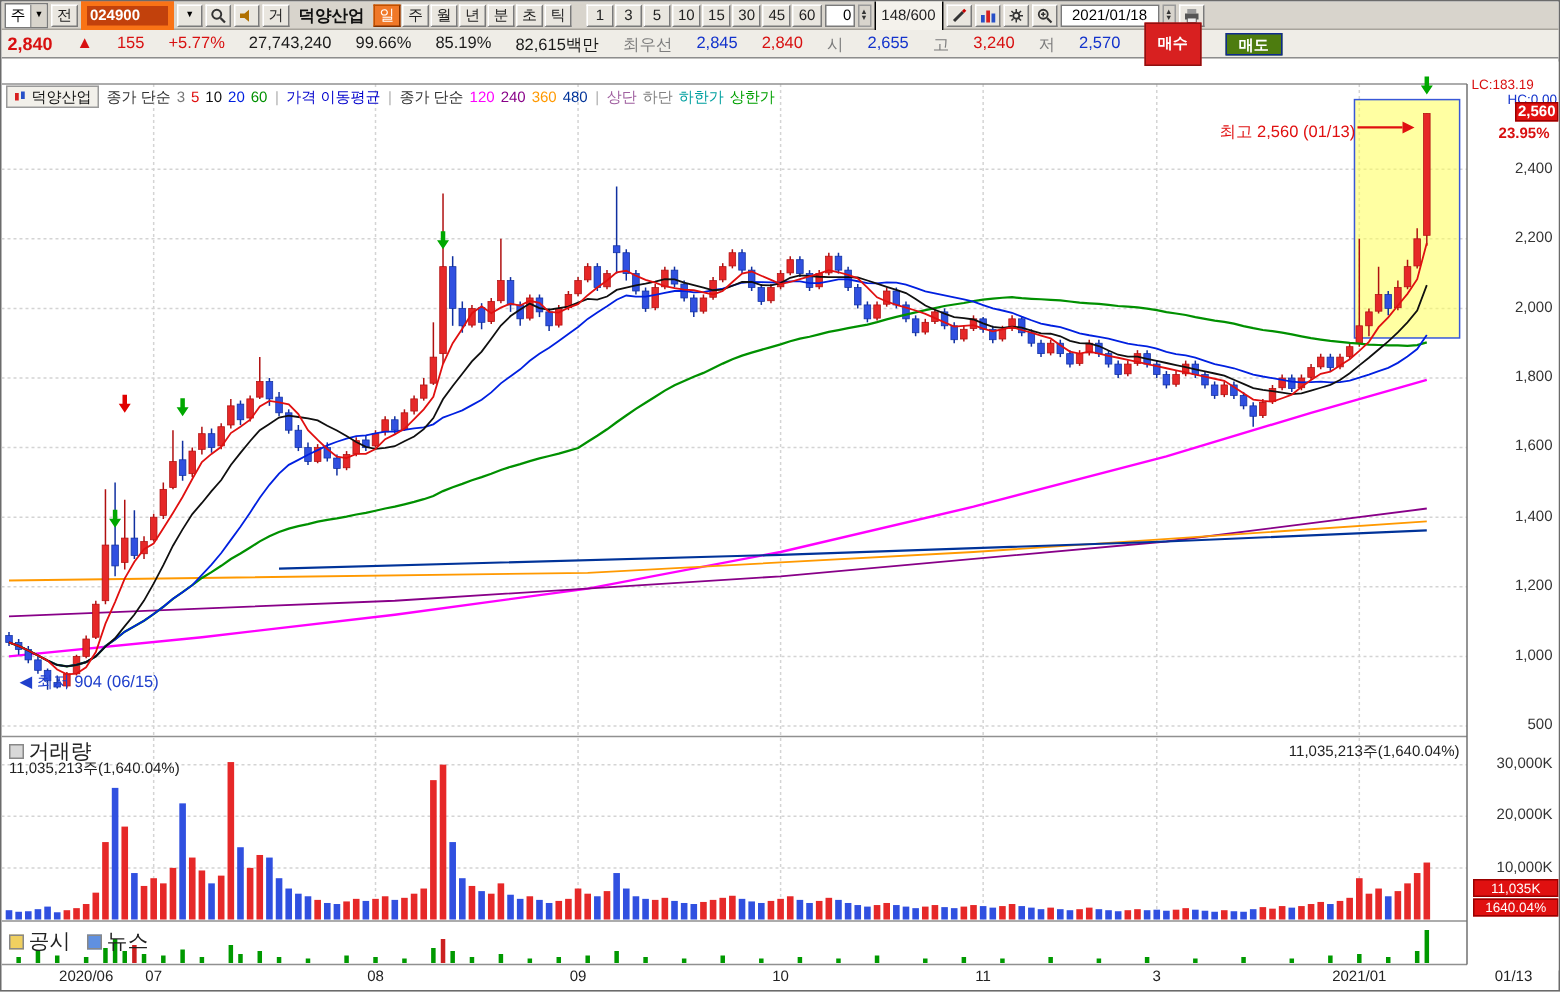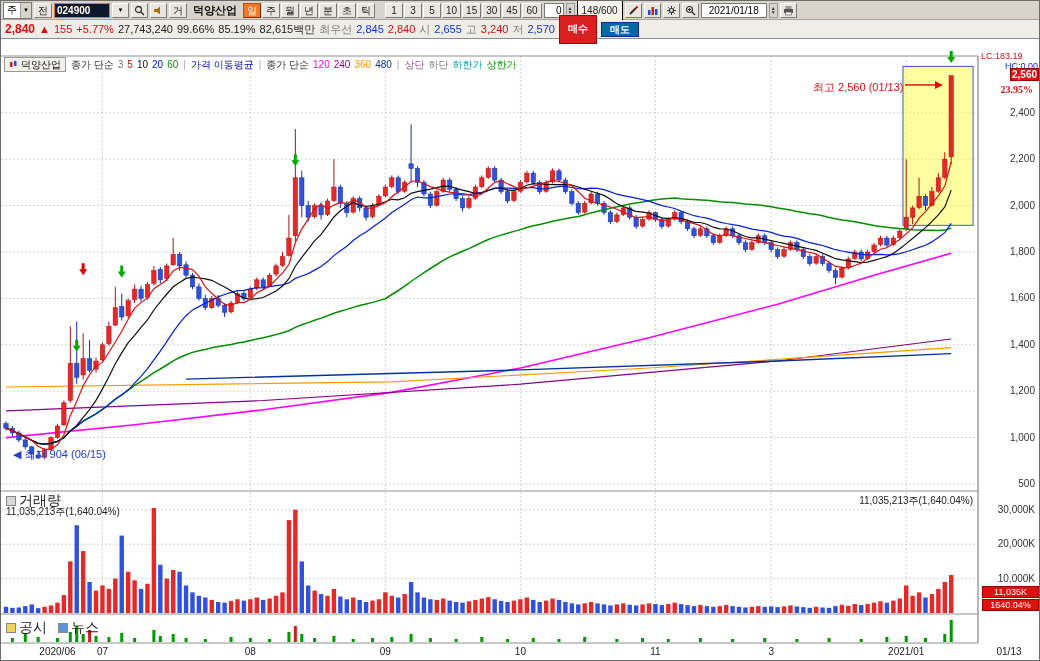--- a/index.html
+++ b/index.html
@@ -3,49 +3,49 @@
 <meta charset="utf-8">
 <style>
   html,body{margin:0;padding:0;background:#888;}
   #app{position:relative;width:1040px;height:661px;background:#ffffff;
        font-family:"Liberation Sans","DejaVu Sans",sans-serif;font-size:11px;
        overflow:hidden;border:1px solid #6b6b6b;box-sizing:border-box;}
   
   .tb1{position:absolute;left:0;top:0;width:1040px;height:19px;background:#d8d4cc;
        border-bottom:1px solid #a8a49c;display:flex;align-items:center;gap:2px;padding:0 2px;box-sizing:border-box;}
   .tb2{position:absolute;left:0;top:19px;width:1040px;height:19px;background:#efede7;
-       border-bottom:1px solid #8d8d8d;display:flex;align-items:center;gap:4px;padding:0 4px;box-sizing:border-box;}
+       border-bottom:1px solid #8d8d8d;display:flex;align-items:center;gap:16px;padding:0 4px;box-sizing:border-box;}
   .tbtn{height:15px;min-width:18px;padding:0 3px;font-size:10px;line-height:13px;
         background:#e9e6df;border:1px solid;border-color:#ffffff #7a7a7a #7a7a7a #ffffff;
         color:#222;cursor:default;font-family:inherit;}
   .tbtn.active{background:#f07828;color:#fff;border-color:#c05000 #803000 #803000 #c05000;}
   .ibtn{height:15px;width:17px;padding:0;background:#e9e6df;border:1px solid;
         border-color:#ffffff #7a7a7a #7a7a7a #ffffff;display:inline-flex;align-items:center;justify-content:center;}
   .combo{height:15px;background:#fff;border:1px solid #7a7a7a;display:inline-flex;align-items:center;
          padding-left:3px;font-size:10px;}
   .combo .arr{font-size:6px;background:#d8d4cc;border-left:1px solid #9a9a9a;height:100%;
               display:inline-flex;align-items:center;padding:0 2px;margin-left:3px;}
-  .code{width:50px;height:13px;border:1px solid #f97316;background:#0f172a;color:#fff;
+  .code{width:50px;height:13px;border:4px solid #f97316;background:#c2410c;color:#fff;
         font-weight:bold;font-size:10px;padding:0 2px;font-family:inherit;}
   .numin{width:16px;height:13px;border:1px solid #7a7a7a;background:#fff;font-size:10px;
          text-align:right;padding:0 1px;font-family:inherit;}
   .datein{width:62px;height:13px;border:1px solid #7a7a7a;background:#fff;font-size:10px;
           text-align:center;padding:0 1px;font-family:inherit;}
   .spin2{display:inline-flex;flex-direction:column;justify-content:center;line-height:4px;
          font-size:5px;color:#333;background:#d8d4cc;border:1px solid #9a9a9a;height:13px;padding:0 1px;}
   .countbox{height:13px;background:#f4f2ec;border:1px solid #000000;font-size:10px;
             padding:4px 4px;display:inline-flex;align-items:center;color:#222;}
   .sname{font-size:11px;color:#111;font-weight:bold;padding:0 4px;}
   .gap{width:6px;}
   
   .q-red{color:#d81010;} .q-blue{color:#1333cc;} .q-dark{color:#1a1a1a;} .q-gray{color:#7d7d7d;}
   .q-price{font-size:12px;font-weight:bold;color:#d81010;}
   .qbtn-buy{background:#d82020;color:#fff;font-weight:bold;height:29px;padding:0 8px;
             border:1px solid #901010;font-size:10px;font-family:inherit;}
-  .qbtn-sell{background:#0369a1;color:#fff;font-weight:bold;height:15px;padding:0 8px;
+  .qbtn-sell{background:#4d7c0f;color:#fff;font-weight:bold;height:15px;padding:0 8px;
              border:1px solid #102a90;font-size:10px;font-family:Liberation Sans, sans-serif;}
   
   #csvg{position:absolute;left:0;top:40px;}
   .legend{position:absolute;left:68px;top:57px;font-size:10px;color:#333;white-space:nowrap;}
   .legend b{font-weight:normal;margin:0 2px;}
   .legend .sep{color:#b0b0b0;margin:0 3px;}
   .titlebox{position:absolute;left:3px;top:56px;height:13px;background:#f2f0ea;border:1px solid #9a9a9a;
             display:inline-flex;align-items:center;gap:3px;padding:0 4px;font-size:10px;color:#111;}
   #axiscol{position:absolute;left:978px;top:40px;width:62px;height:606px;background:#fff;}
   .axlabel{position:absolute;right:6px;font-size:10px;color:#333;}
@@ -745,21 +745,21 @@
   <div class="axlabel" style="top: 65.8px;">2,400</div>
       <div class="axlabel" style="top: 112.2px;">2,200</div>
       <div class="axlabel" style="top: 158.6px;">2,000</div>
       <div class="axlabel" style="top: 205px;">1,800</div>
       <div class="axlabel" style="top: 251.4px;">1,600</div>
       <div class="axlabel" style="top: 297.8px;">1,400</div>
       <div class="axlabel" style="top: 344.2px;">1,200</div>
       <div class="axlabel" style="top: 390.6px;">1,000</div>
       <div class="axlabel" style="top: 437px;">500</div>
       <div class="axbox" style="top: 26.68px; margin-left: 28px;">2,560</div>
-      <div class="pct-red" style="top: 42.68px; font-family: Liberation Serif, serif;">23.95%</div>
+      <div class="pct-red" style="top: 42.68px;">23.95%</div>
       <div class="axlabel" style="top: 462.765px;">30,000K</div>
       <div class="axlabel" style="top: 497.176px;">20,000K</div>
       <div class="axlabel" style="top: 531.588px;">10,000K</div>
       <div class="axsmall" style="top: 545px;">11,035K</div>
       <div class="axsmall" style="top: 558px;">1640.04%</div>
     </div>
 
   <div class="paneHead" style="left:5px;top:491px;">
     <span class="sq" style="background:#d8d8d8;"></span>
     <span>거래량</span>

